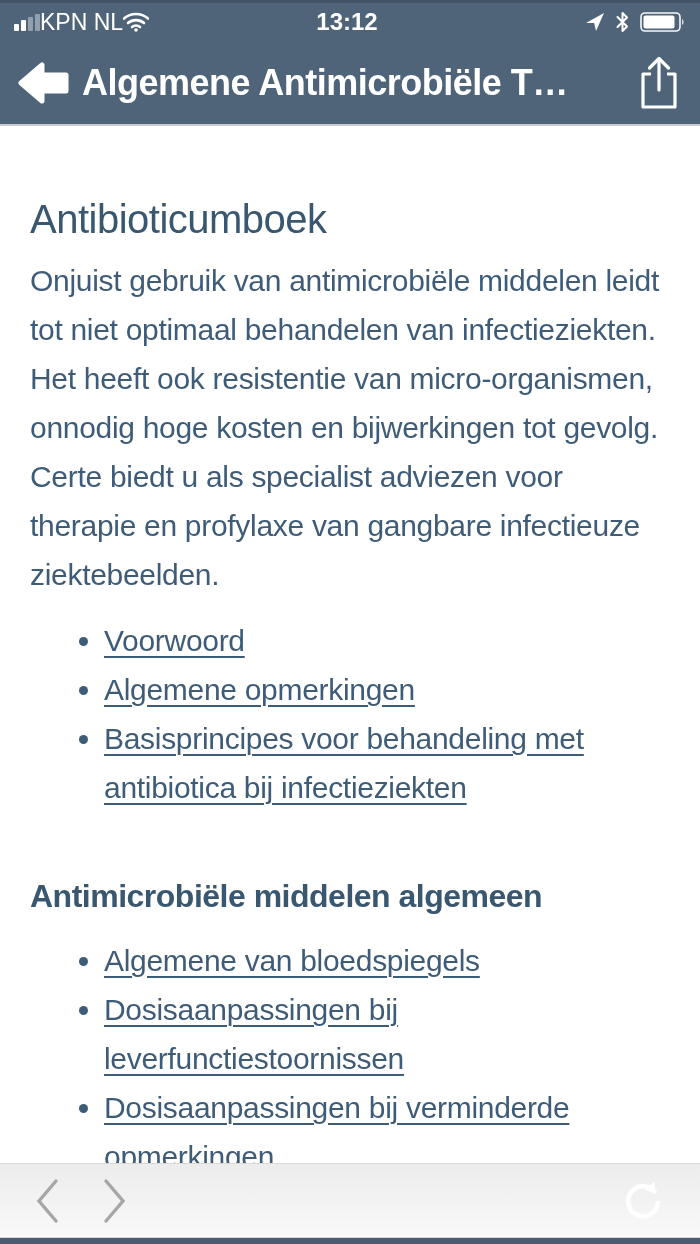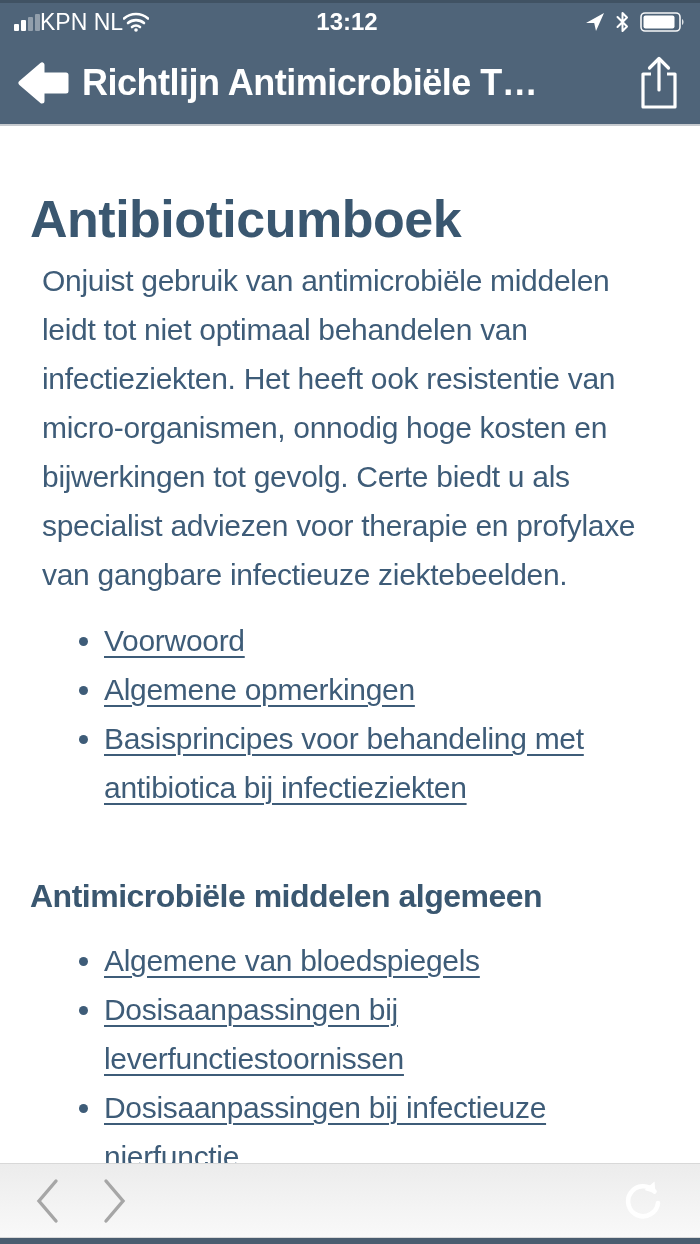--- a/index.html
+++ b/index.html
@@ -33,24 +33,24 @@
     height:82px;display:flex;align-items:center;gap:12px;padding:0 18px;
   }
   .nav-title{
     color:#fff;font-weight:700;font-size:36px;letter-spacing:-.5px;
     white-space:nowrap;overflow:hidden;flex:1;
   }
   .icon-btn{background:none;border:none;padding:0;display:flex;align-items:center;cursor:pointer;}
   
   .content{padding:0 30px;color:var(--text,#3e5c78);}
   .page-title{
-    font-size:52px;line-height:46px;font-weight:700;letter-spacing:-.5px;
+    font-size:40px;line-height:46px;font-weight:400;letter-spacing:-.5px;
     color:var(--heading,#3a5770);margin:70px 0 14px 0;
   }
-  .intro{font-size:30px;line-height:49px;letter-spacing:-.3px;margin:12px;}
+  .intro{font-size:30px;line-height:49px;letter-spacing:-.3px;margin:0;}
   .section-title{
     font-size:32px;line-height:45px;font-weight:700;letter-spacing:-.5px;
     color:var(--heading,#3a5770);margin:62px 0 0 0;
   }
   ul.toc{margin:17px 0 0 0;padding:0 0 0 74px;list-style:disc;}
   ul.toc li{font-size:30px;line-height:49px;letter-spacing:-.3px;}
   ul.toc li::marker{color:var(--text,#3e5c78);}
   ul.toc a{
     color:inherit;text-decoration:underline;
     text-decoration-thickness:2px;text-underline-offset:5px;cursor:pointer;
@@ -113,21 +113,21 @@
   </div>
 
   <div class="nav-bar">
     <button class="icon-btn">
       <span style="display:flex">
         <svg width="52" height="46" viewBox="0 0 26 23">
           <path d="M1.5 11.5 L12 2.5 L12 7.5 L24 7.5 L24 15.5 L12 15.5 L12 20.5 Z" fill="#fff" stroke="#fff" stroke-width="2.5" stroke-linejoin="round"></path>
         </svg>
       </span>
     </button>
-    <div class="nav-title">Richtlijn Antimicrobiële T…</div>
+    <div class="nav-title">Algemene Antimicrobiële T…</div>
     <button class="icon-btn">
       <span style="display:flex">
         <svg width="46" height="58" viewBox="0 0 46 58">
           <path d="M15 20 H7 V53 H39 V20 H31" fill="none" stroke="#fff" stroke-width="3.2" stroke-linejoin="round"></path>
           <path d="M23 36 V6" fill="none" stroke="#fff" stroke-width="3.2" stroke-linecap="round"></path>
           <path d="M13.5 14 L23 4.5 L32.5 14" fill="none" stroke="#fff" stroke-width="3.2" stroke-linecap="round" stroke-linejoin="round"></path>
         </svg>
       </span>
     </button>
   </div>
@@ -160,21 +160,21 @@
 
       <li>
         <a>Algemene van bloedspiegels</a>
       </li>
 
       <li>
         <a>Dosisaanpassingen bij leverfunctiestoornissen</a>
       </li>
 
       <li>
-        <a>Dosisaanpassingen bij infectieuze nierfunctie</a>
+        <a>Dosisaanpassingen bij verminderde opmerkingen</a>
       </li>
     </ul>
 
 </div>
 
 <div class="toolbar">
   <button class="icon-btn">
     <span style="display:flex">
       <svg width="26" height="48" viewBox="0 0 26 48">
         <path d="M22 4 L5 24 L22 44" fill="none" stroke="#a6a6a6" stroke-width="3.4" stroke-linecap="round"></path>

